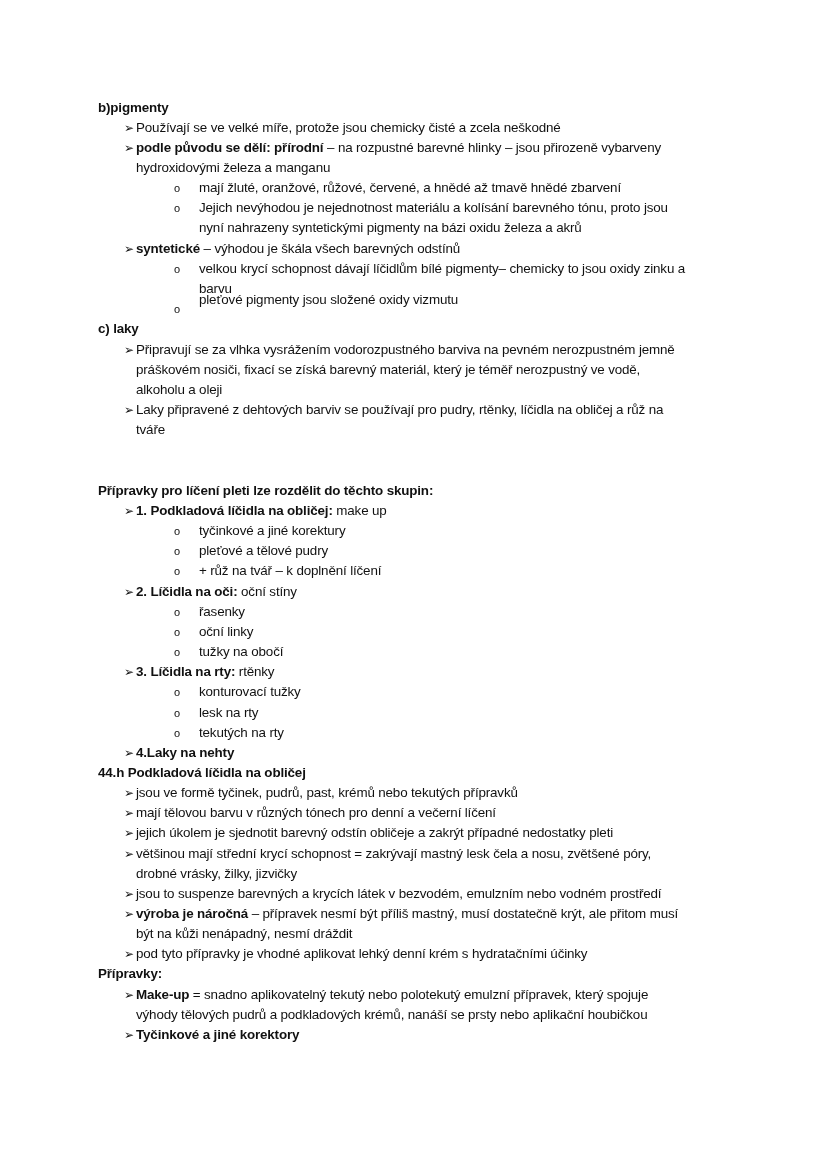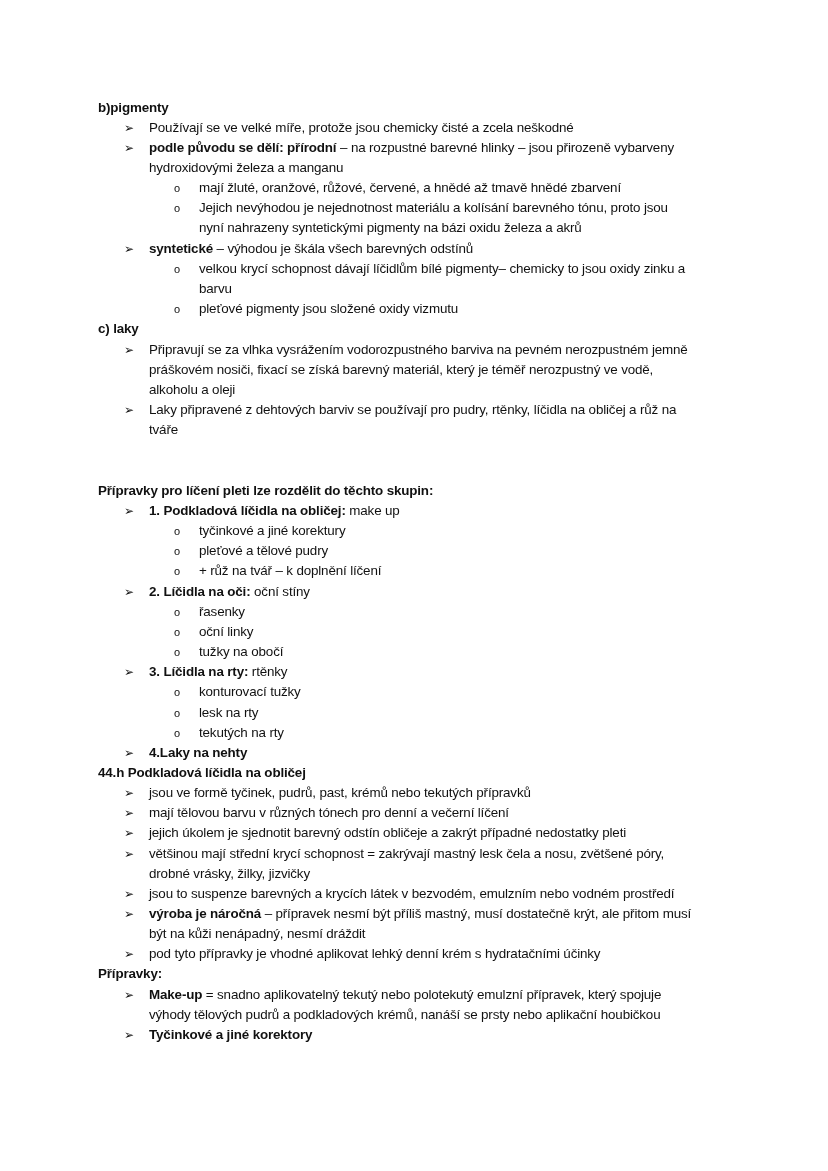--- a/index.html
+++ b/index.html
@@ -2,21 +2,21 @@
 <html><head>
 <meta charset="utf-8">
 <style>
   html, body { margin:0; padding:0; background:#ffffff; }
   body { width:828px; height:1171px; position:relative; overflow:hidden;
          font-family:"Liberation Sans", sans-serif; color:#111; font-size:13.4px; }
   .page { position:absolute; left:0; top:0; width:691px; height:1171px; }
   .line { position:absolute; white-space:nowrap; line-height:20px; letter-spacing:-0.15px; }
   .h { left:98px; font-weight:bold; }
   .l1b { left:124px; font-size:12px; }
-  .l1t { left:149px;text-align:center; }
+  .l1t { left:136px;text-align:center; }
   .l2b { left:174px; font-size:11px; }
   .l2t { left:199px; }
   b { font-weight:bold; }
 </style>
 </head>
 <body>
 
 <div class="page">
 
   <div class="line h" style="top:98px">b)pigmenty</div>
@@ -36,21 +36,21 @@
   <div class="line l2t" style="top:218px">nyní nahrazeny syntetickými pigmenty na bázi oxidu železa a akrů</div>
 
   <div class="line l1b" style="top:239px">➢</div>
   <div class="line l1t" style="top:239px"><b>syntetické</b><span> – výhodou je škála všech barevných odstínů</span></div>
 
   <div class="line l2b" style="top:259px">o</div>
   <div class="line l2t" style="top:259px">velkou krycí schopnost dávají líčidlům bílé pigmenty– chemicky to jsou oxidy zinku a</div>
   <div class="line l2t" style="top:279px">barvu</div>
 
   <div class="line l2b" style="top:299px">o</div>
-  <div class="line l2t" style="top:299px">pleťové pigmenty jsou složené oxidy vizmutu</div>
+  <div class="line l2t" style="top:290px">pleťové pigmenty jsou složené oxidy vizmutu</div>
 
   <div class="line h" style="top:319px">c) laky</div>
 
   <div class="line l1b" style="top:340px">➢</div>
   <div class="line l1t" style="top:340px">Připravují se za vlhka vysrážením vodorozpustného barviva na pevném nerozpustném jemně</div>
   <div class="line l1t" style="top:360px">práškovém nosiči, fixací se získá barevný materiál, který je téměř nerozpustný ve vodě,</div>
   <div class="line l1t" style="top:380px">alkoholu a oleji</div>
 
   <div class="line l1b" style="top:400px">➢</div>
   <div class="line l1t" style="top:400px">Laky připravené z dehtových barviv se používají pro pudry, rtěnky, líčidla na obličej a růž na</div>

